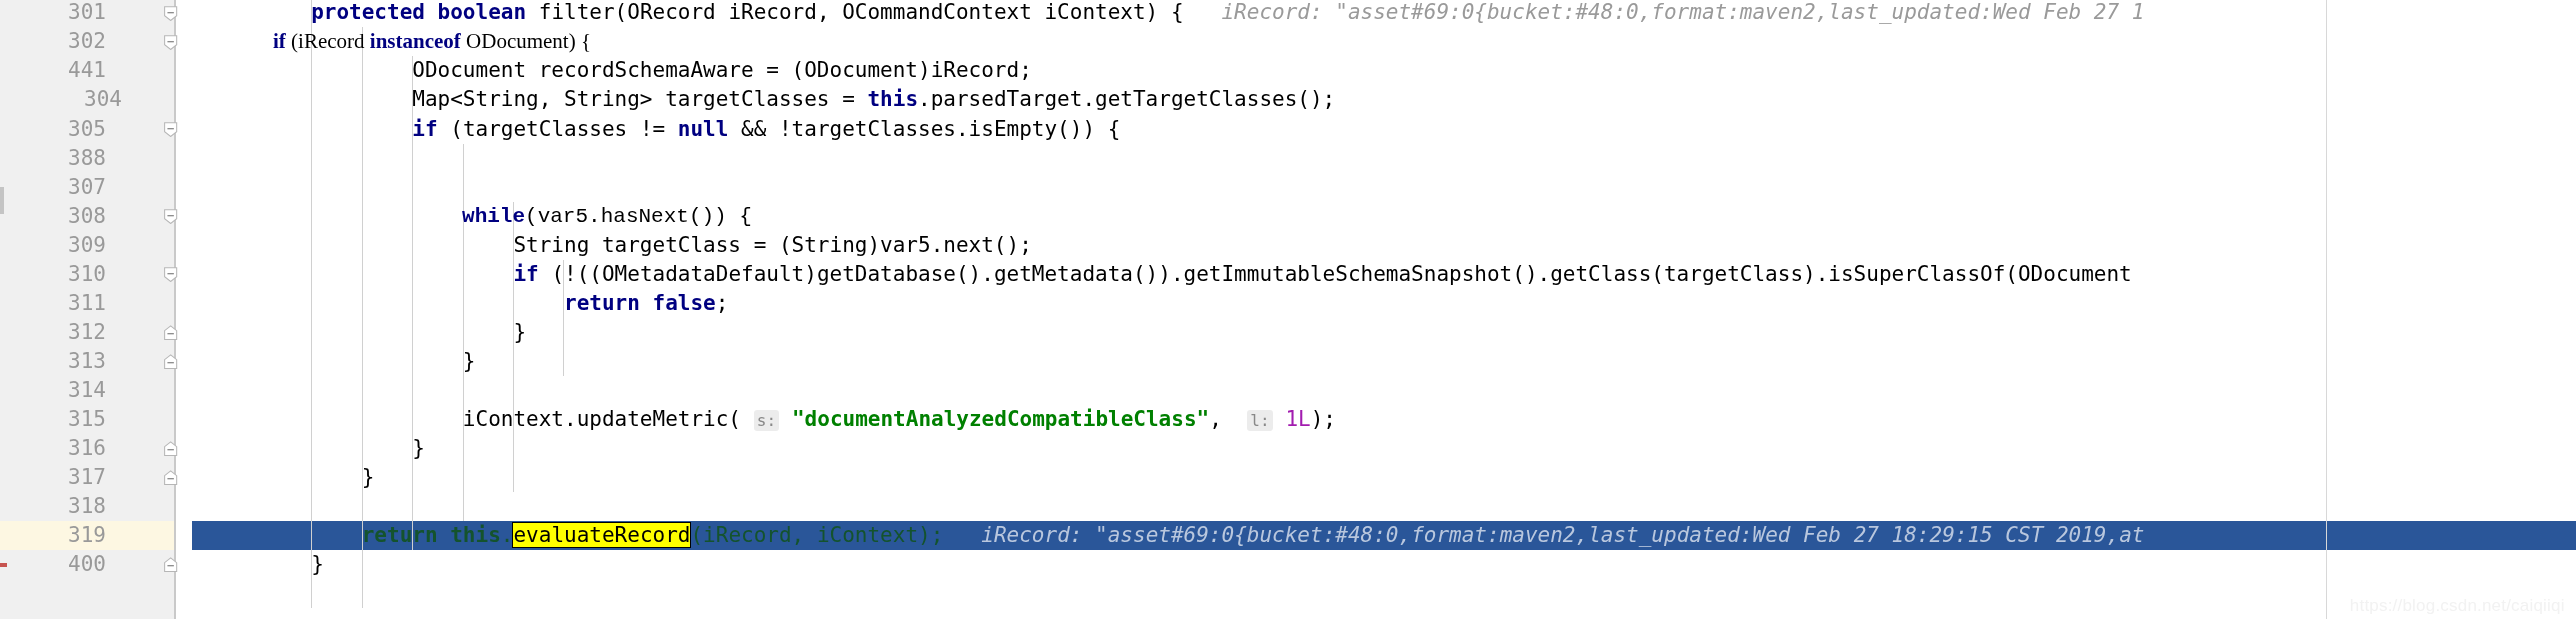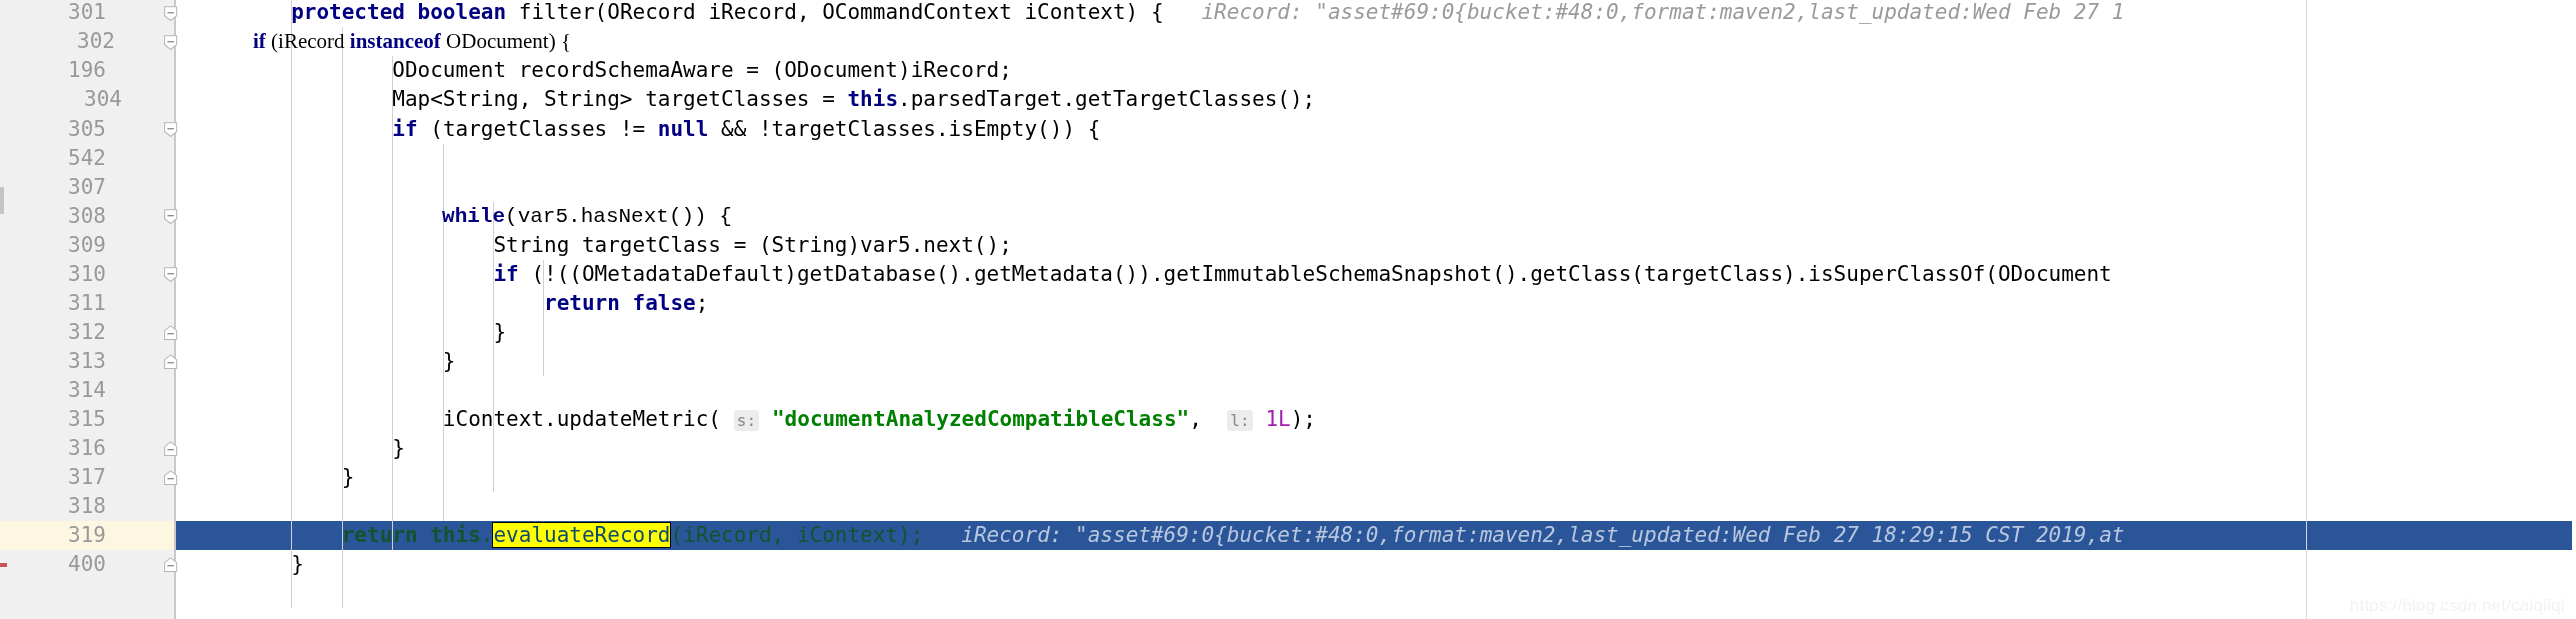--- a/index.html
+++ b/index.html
@@ -91,21 +91,21 @@
     position: absolute;
     left: 0;
     width: 4px;
     background: #c4c4c4;
     z-index: 7;
   }
 
   
   #code {
     position: absolute;
-    left: 172px;
+    left: 192px;
     top: 0;
     right: 0;
     height: 503px;
     background: #ffffff;
     z-index: 2;
   }
   .code-line {
     position: absolute;
     left: 0;
     height: 29px;
@@ -153,21 +153,21 @@
   .param-hint {
     color: #888888;
     font-style: normal;
     font-size: 16px;
     background: #ececec;
     border-radius: 3.2px;
     padding: 0.8px 3.2px;
   }
   .ident-hl {
     background: #ffff00;
-    color: #0c4a6e;
+    color: #000000;
     outline: 0.8px solid #000000;
   }
 
   
   #watermark {
     position: absolute;
     right: 11.3px;
     bottom: 3.2px;
     color: #f2f2f2;
     font-family: "Liberation Sans", sans-serif;
@@ -177,25 +177,25 @@
   }
 </style>
 </head>
 <body>
 
 <div id="editor">
 
   <div id="gutter">
     <div id="gutter-annotations"></div>
   <div class="line-number" style="top: -1.6px;">301</div>
-      <div class="line-number" style="top: 27.4px; margin-left: 9px;">302</div>
-      <div class="line-number" style="top: 56px;">196</div>
+      <div class="line-number" style="top: 27.4px;">302</div>
+      <div class="line-number" style="top: 56px;">441</div>
       <div class="line-number" style="top: 85px; margin-left: 16px;">304</div>
       <div class="line-number" style="top: 115px;">305</div>
-      <div class="line-number" style="top: 144px;">542</div>
+      <div class="line-number" style="top: 144px;">388</div>
       <div class="line-number" style="top: 173px;">307</div>
       <div class="line-number" style="top: 202px;">308</div>
       <div class="line-number" style="top: 231px;">309</div>
       <div class="line-number" style="top: 260px;">310</div>
       <div class="line-number" style="top: 289px;">311</div>
       <div class="line-number" style="top: 318px;">312</div>
       <div class="line-number" style="top: 347px;">313</div>
       <div class="line-number" style="top: 376px;">314</div>
       <div class="line-number" style="top: 405px;">315</div>
       <div class="line-number" style="top: 434px;">316</div>

